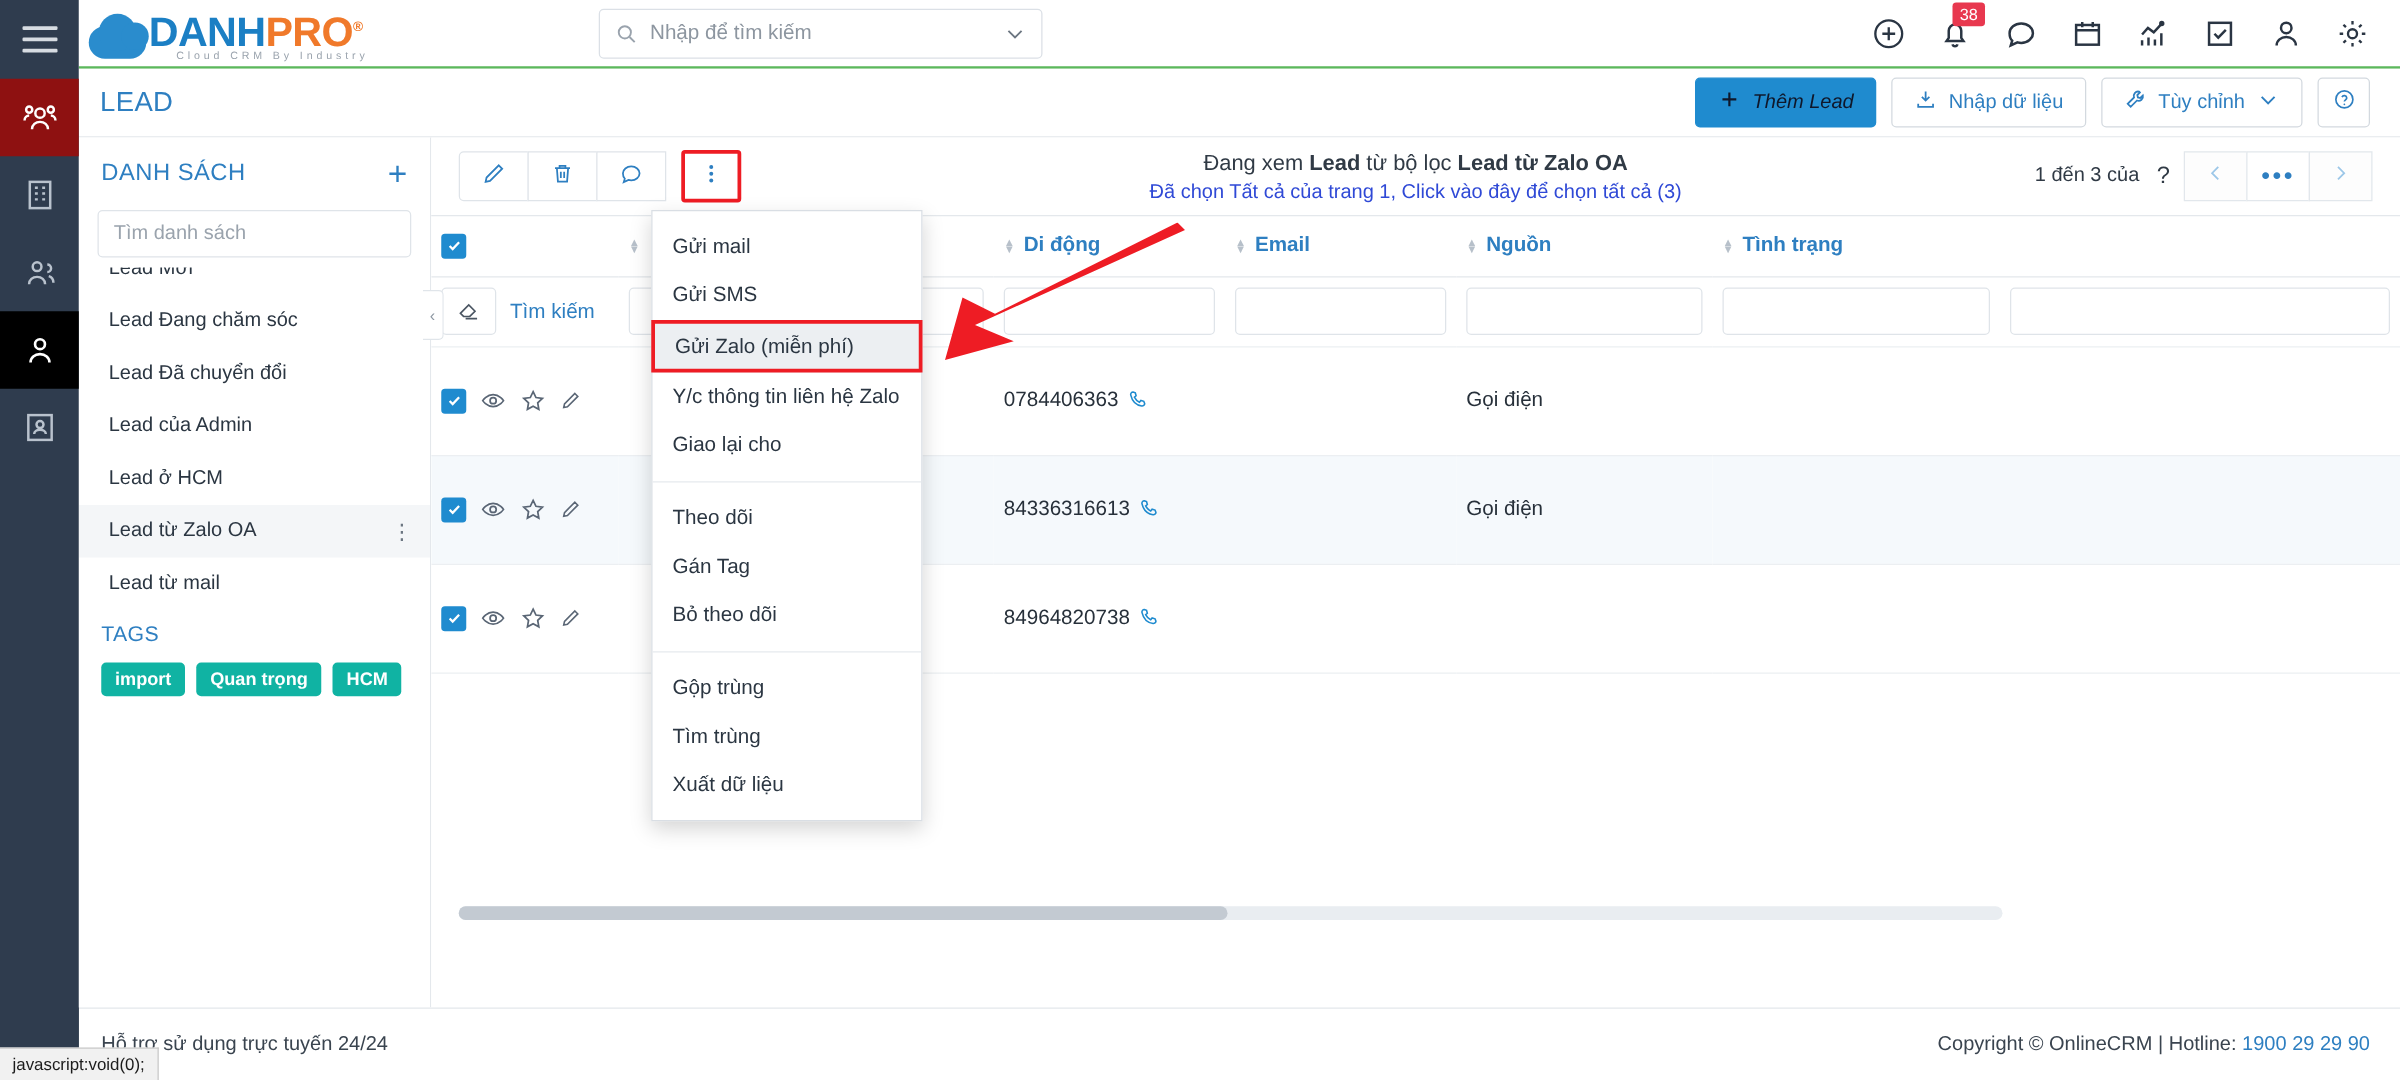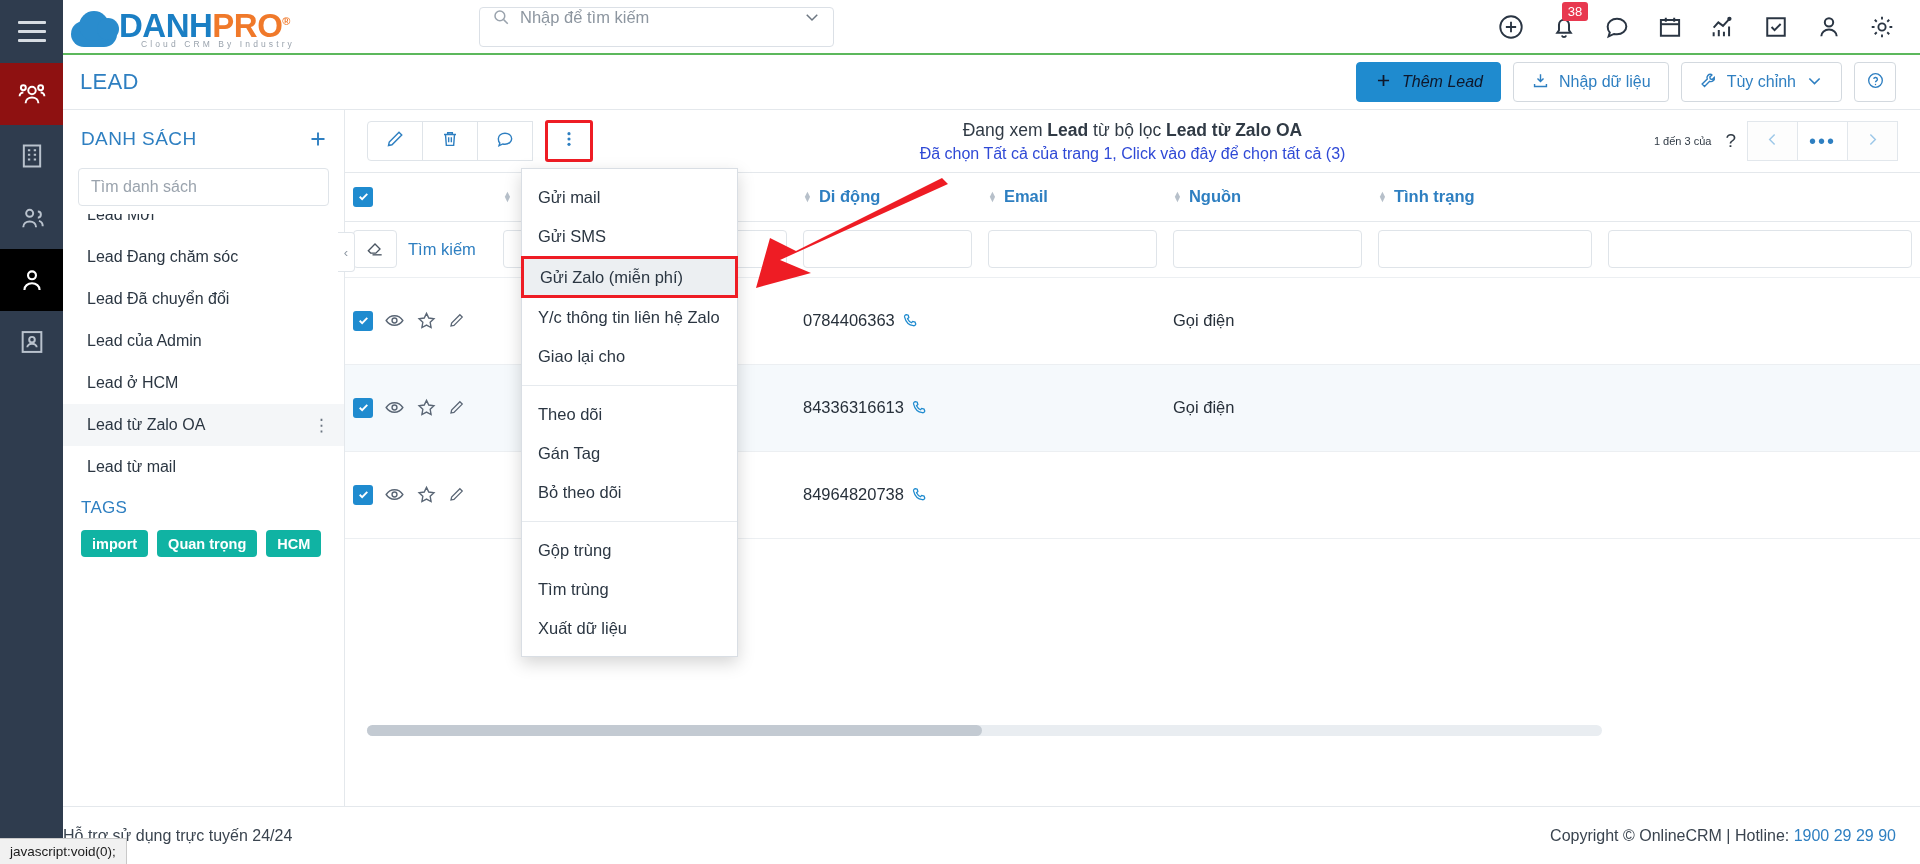--- a/index.html
+++ b/index.html
@@ -44,21 +44,21 @@
   .logo-text { margin-left: -14px; position: relative; }
   .logo-main { font-size: 33px; font-weight: 700; letter-spacing: -0.5px; line-height: 34px; }
   .logo-main .blue { color: #1b7fc4; }
   .logo-main .orange { color: #f0792a; }
   .logo-reg { font-size: 11px; vertical-align: super; color: #f0792a; }
   .logo-tag { font-size: 8.5px; letter-spacing: 3.1px; color: #9aa3ad; margin-top: -4px; padding-left: 22px; }
 
   .searchbox {
     margin-left: 58px; width: 355px; height: 40px;
     border: 1px solid #dbe0e6; border-radius: 4px;
-    display: flex; align-items: flex-start; padding: 0 12px; cursor: text;
+    display: flex; align-items: center; padding: 0 12px; cursor: text;
   }
   .searchbox .sicon { color: #9aa3ad; margin-right: 10px; display: flex; }
   .searchbox .sicon svg { width: 18px; height: 18px; }
   .searchbox input {
     flex: 1; border: none; outline: none; font-size: 16.5px; color: #6d7782;
     font-family: "Liberation Sans", sans-serif; background: transparent;
   }
   .searchbox input::placeholder { color: #8d96a0; }
   .searchbox .caret { color: #6d7782; display: flex; }
   .searchbox .caret svg { width: 18px; height: 18px; }
@@ -143,21 +143,21 @@
   .tbtn svg { width: 20px; height: 20px; }
   .tbtn.first { border-radius: 4px 0 0 4px; }
   .tbtn.redbox { border: 3px solid #ee1c24; border-radius: 3px; margin-left: 13px; width: 48px; height: 42px; }
 
   .view-info { position: absolute; left: 0; right: 0; top: 10px; text-align: center; pointer-events: none; }
   .view-info .l1 { font-size: 17.5px; color: #303a45; }
   .view-info .l1 b { font-weight: 700; }
   .view-info .l2 { font-size: 16px; color: #2f49d6; margin-top: 4px; }
 
   .paging { position: absolute; right: 22px; top: 11px; display: flex; align-items: center; gap: 12px; }
-  .paging .cnt { font-size: 11px; color: #303a45; }
+  .paging .cnt { font-size: 16px; color: #303a45; }
   .paging .q { font-size: 19px; color: #303a45; margin-left: 2px; }
   .pgroup { display: flex; }
   .pbtn {
     width: 51px; height: 40px; border: 1px solid #e2e7ec; background: #fdfdfd;
     display: flex; align-items: center; justify-content: center; color: #9cc7e8;
     cursor: pointer; margin-left: -1px;
   }
   .pbtn.mid { background: #fff; color: #2e7fc1; letter-spacing: 2px; font-size: 20px; line-height: 10px; }
   .pbtn svg { width: 17px; height: 17px; }
 
@@ -213,21 +213,21 @@
   .msep { height: 1px; background: #e6eaee; margin: 9px 0; }
 
   
   .arrow { position: absolute; left: 660px; top: 178px; z-index: 70; pointer-events: none; }
 
   
   .footer {
     position: absolute; left: 63px; bottom: 0; width: 1857px; height: 58px;
     background: #ffffff; border-top: 1px solid #e4e8ec; display: flex; align-items: center;
   }
-  .foot-left { font-size: 16px; color: #3a444f; }
+  .foot-left { font-size: 16px; color: #3a444f; padding-left: 18px; }
   .foot-right { margin-left: auto; font-size: 16px; color: #3a444f; padding-right: 24px; }
   .foot-right a { color: #2e7fc1; text-decoration: none; font-weight: 500; }
   .statusbar {
     position: absolute; left: 0; bottom: 0; height: 26px; background: #f1f1f1;
     border: 1px solid #c9c9c9; border-left: none; border-bottom: none;
     display: flex; align-items: center; padding: 0 10px; font-size: 13.5px; color: #1b1b1b;
     z-index: 80;
   }
   .rail-bottomblock { position: absolute; left: 0; bottom: 0; width: 63px; height: 58px; background: #2f3c4e; z-index: 35; }
 </style>

